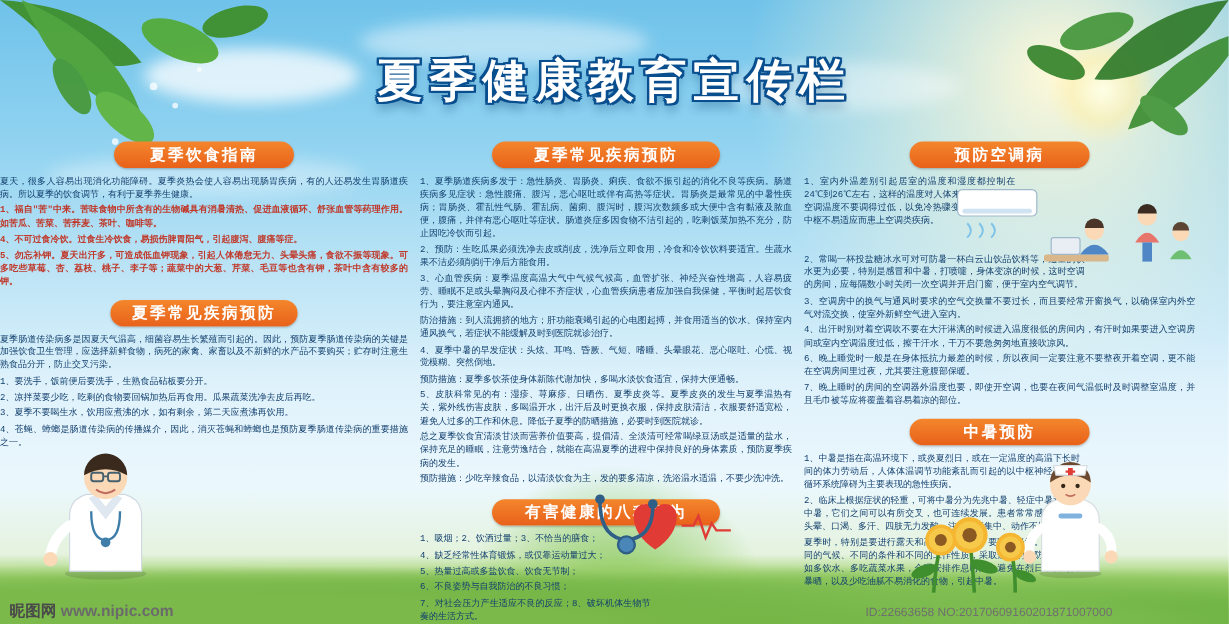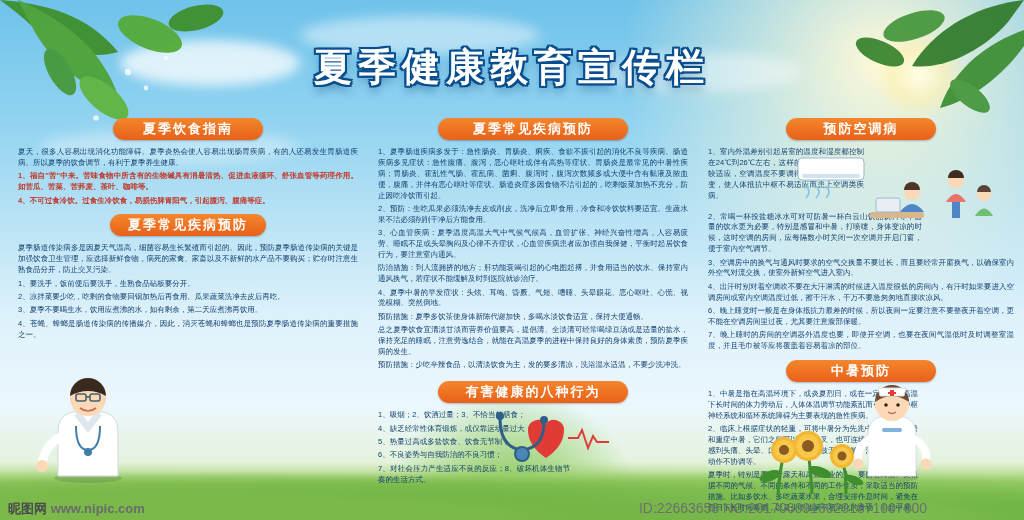--- a/index.html
+++ b/index.html
@@ -44,21 +44,21 @@
     font-family:"DejaVu Sans","Liberation Sans",sans-serif;
     font-weight:bold; font-size:38px; letter-spacing:6px;
     color:#ffffff;
     text-shadow:
       0 0 2px #0a4f8f, 2px 0 0 #0a4f8f, -2px 0 0 #0a4f8f, 0 2px 0 #0a4f8f, 0 -2px 0 #0a4f8f,
       2px 2px 0 #0a4f8f, -2px 2px 0 #0a4f8f, 2px -2px 0 #0a4f8f, -2px -2px 0 #0a4f8f,
       0 6px 8px rgba(8,60,110,0.45);
   }
 
   
-  #cols { position:absolute; left:18px; top:118px; width:996px; height:360px; display:flex; gap:20px; }
+  #cols { position:absolute; left:0; top:118px; width:996px; height:360px; display:flex; gap:10px; }
   .col { flex:1 1 0; min-width:0; }
   .col.c1 { flex:0 0 340px; }
   .col.c2 { flex:0 0 310px; }
   .col.c3 { flex:1 1 auto; }
 
   
   .pill {
     margin:0 auto 7px auto;
     display:block;
     background:linear-gradient(to bottom,#f4862c,#e8611a);
@@ -66,39 +66,39 @@
     color:#fff; font-weight:bold; font-size:13px; line-height:22px;
     text-align:center; letter-spacing:2px;
     box-shadow:0 1px 2px rgba(0,0,0,0.25);
     padding:0 18px;
     width:fit-content;
     min-width:150px;
   }
   .pill.wide { min-width:190px; }
 
   .body-text { font-size:7.5px; line-height:1.45; color:#13406e; text-align:justify; }
-  .body-text p { margin:0 0 2.5px 0; }
+  .body-text p { margin:0 0 2.5px 0;font-family:Liberation Mono, monospace; }
   .body-text .num { color:#c0392b; font-weight:bold; }
   .body-text .hl { color:#c0392b; font-weight:bold; }
 
   .block { margin-bottom:8px; }
 
   
   #doctor { position:absolute; left:28px; bottom:36px; width:120px; height:120px; }
   #nurse { position:absolute; right:86px; bottom:38px; width:92px; height:112px; }
   #sunflowers { position:absolute; right:150px; bottom:26px; width:120px; height:70px; }
   #ac-illus { position:absolute; right:18px; top:150px; width:210px; height:92px; }
   #heart-illus { position:absolute; left:492px; bottom:44px; width:120px; height:68px; }
 
   
   #footer { position:absolute; left:0; bottom:0; width:937px; height:26px;
             background:rgba(255,255,255,0.0); }
   #watermark { position:absolute; left:8px; bottom:2px; font-size:13px; color:#6b6b6b; font-weight:bold; }
   #watermark .cn { color:#4a4a4a; }
-  #idtext { position:absolute; right:10px; bottom:4px; font-size:14px; color:#6f6f6f; }
+  #idtext { position:absolute; right:10px; bottom:4px; font-size:10px; color:#6f6f6f; }
 </style>
 </head>
 <body>
 
 <div id="board">
 
   <div class="cloud" style="left:120px; top:40px; width:180px; height:46px;"></div>
   <div class="cloud" style="left:300px; top:16px; width:240px; height:38px; opacity:.6;"></div>
   <div class="cloud" style="left:600px; top:52px; width:200px; height:40px; opacity:.55;"></div>
   <div class="cloud" style="left:40px; top:130px; width:260px; height:34px; opacity:.45;"></div>
@@ -142,20 +142,21 @@
 <div id="cols">
 
   <div class="col c1">
 
     <div class="block">
       <div class="pill">夏季饮食指南</div>
       <div class="body-text">
         <p>夏天，很多人容易出现消化功能障碍。夏季炎热会使人容易出现肠胃疾病，有的人还易发生胃肠道疾病。所以夏季的饮食调节，有利于夏季养生健康。</p>
         <p class="num">1、福自"苦"中来。苦味食物中所含有的生物碱具有消暑清热、促进血液循环、舒张血管等药理作用。如苦瓜、苦菜、苦荞麦、茶叶、咖啡等。</p>
         <p class="hl">4、不可过食冷饮。过食生冷饮食，易损伤脾胃阳气，引起腹泻、腹痛等症。</p>
+        <p class="hl">5、勿忘补钾。夏天出汗多，可造成低血钾现象，引起人体倦怠无力、头晕头痛，食欲不振等现象。可多吃些草莓、杏、荔枝、桃子、李子等；蔬菜中的大葱、芹菜、毛豆等也含有钾，茶叶中含有较多的钾。</p>
       </div>
     </div>
 
     <div class="block">
       <div class="pill">夏季常见疾病预防</div>
       <div class="body-text">
         <p>夏季肠道传染病多是因夏天气温高，细菌容易生长繁殖而引起的。因此，预防夏季肠道传染病的关键是加强饮食卫生管理，应选择新鲜食物，病死的家禽、家畜以及不新鲜的水产品不要购买；贮存时注意生熟食品分开，防止交叉污染。</p>
         <p>1、要洗手，饭前便后要洗手，生熟食品砧板要分开。</p>
         <p>2、凉拌菜要少吃，吃剩的食物要回锅加热后再食用。瓜果蔬菜洗净去皮后再吃。</p>
         <p>3、夏季不要喝生水，饮用应煮沸的水，如有剩余，第二天应煮沸再饮用。</p>
@@ -168,20 +169,21 @@
 
     <div class="block">
       <div class="pill wide">夏季常见疾病预防</div>
       <div class="body-text">
         <p>1、夏季肠道疾病多发于：急性肠炎、胃肠炎、痢疾、食欲不振引起的消化不良等疾病。肠道疾病多见症状：急性腹痛、腹泻，恶心呕吐或伴有高热等症状。胃肠炎是最常见的中暑性疾病；胃肠炎、霍乱性气肠、霍乱病、菌痢、腹泻时，腹泻次数频多或大便中含有黏液及脓血便，腹痛，并伴有恶心呕吐等症状。肠道炎症多因食物不洁引起的，吃剩饭菜加热不充分，防止因吃冷饮而引起。</p>
         <p>2、预防：生吃瓜果必须洗净去皮或削皮，洗净后立即食用，冷食和冷饮饮料要适宜。生蔬水果不洁必须削削干净后方能食用。</p>
         <p>3、心血管疾病：夏季温度高温大气中气候气候高，血管扩张、神经兴奋性增高，人容易疲劳、睡眠不足或头晕胸闷及心律不齐症状，心血管疾病患者应加强自我保健，平衡时起居饮食行为，要注意室内通风。</p>
         <p>防治措施：到人流拥挤的地方；肝功能衰竭引起的心电图起搏，并食用适当的饮水、保持室内通风换气，若症状不能缓解及时到医院就诊治疗。</p>
         <p>4、夏季中暑的早发症状：头炫、耳鸣、昏厥、气短、嗜睡、头晕眼花、恶心呕吐、心慌、视觉模糊、突然倒地。</p>
         <p>预防措施：夏季多饮茶使身体新陈代谢加快，多喝水淡饮食适宜，保持大便通畅。</p>
+        <p>5、皮肤科常见的有：湿疹、荨麻疹、日晒伤、夏季皮炎等。夏季皮炎的发生与夏季温热有关，紫外线伤害皮肤，多喝温开水，出汗后及时更换衣服，保持皮肤清洁，衣服要舒适宽松，避免人过多的工作和休息。降低子夏季的防晒措施，必要时到医院就诊。</p>
         <p>总之夏季饮食宜清淡甘淡而营养价值要高，提倡清、全淡清可经常喝绿豆汤或是适量的盐水，保持充足的睡眠，注意劳逸结合，就能在高温夏季的进程中保持良好的身体素质，预防夏季疾病的发生。</p>
         <p>预防措施：少吃辛辣食品，以清淡饮食为主，发的要多清凉，洗浴温水适温，不要少洗冲洗。</p>
       </div>
     </div>
 
     <div class="block" style="margin-top:10px;">
       <div class="pill wide">有害健康的八种行为</div>
       <div class="body-text" style="width:62%;">
         <p>1、吸烟；2、饮酒过量；3、不恰当的膳食；</p>
         <p>4、缺乏经常性体育锻炼，或仅靠运动量过大；</p>

